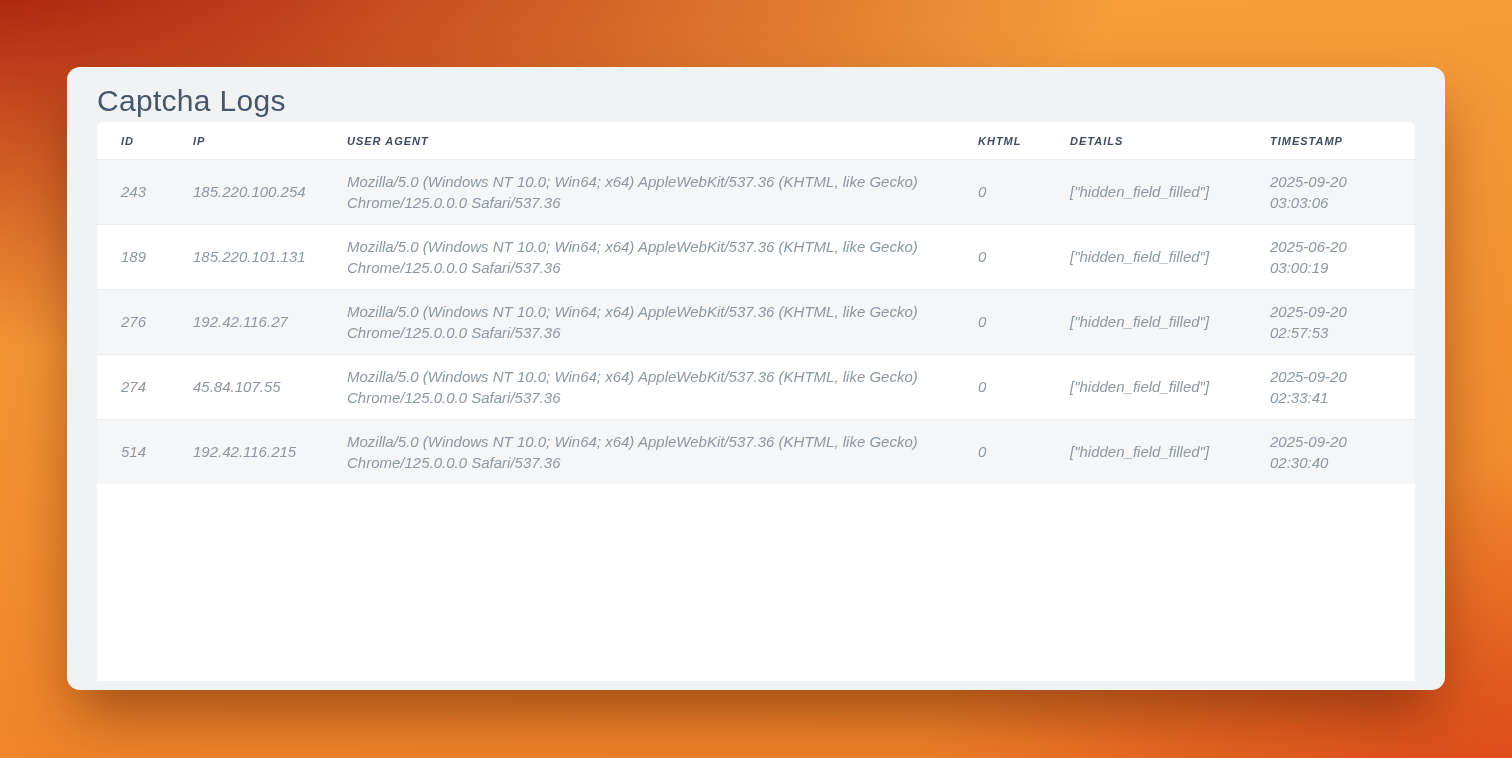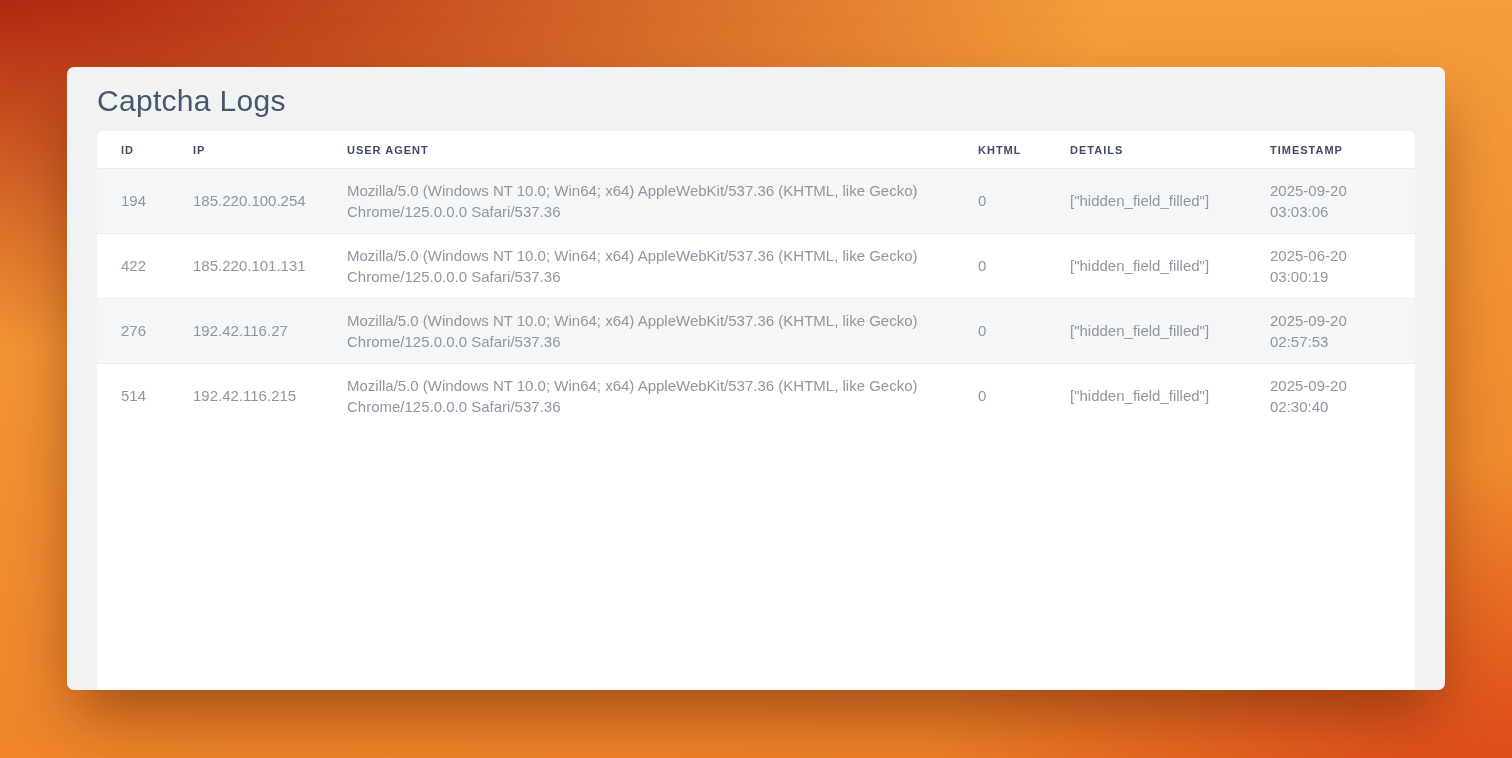--- a/index.html
+++ b/index.html
@@ -19,39 +19,39 @@
       linear-gradient(175deg, var(--bg-top-right, #f6a23e) 0%, var(--bg-bottom-left, #ef8027) 100%);
   }
 
   .card {
     position: absolute;
     left: 67px;
     top: 67px;
     width: 1378px;
     height: 623px;
     background: var(--card-bg, #f1f2f4);
-    border-radius: 7px;
+    border-radius: 13px;
     box-shadow: 0 30px 60px -8px rgba(75, 18, 0, 0.50);
     padding: 13px 30px 0;
   }
 
   .title {
     font-size: 30px;
     font-weight: 500;
     color: var(--title-text, #46566b);
     letter-spacing: 0.3px;
     line-height: 42px;
   }
 
   .table-wrap {
-    margin-top: 9px;
     height: 559px;
     background: var(--table-bg, #ffffff);
     border-radius: 6px 6px 0 0;
     overflow: hidden;
+    font-style: italic;
   }
 
   table.logs {
     width: 100%;
     border-collapse: separate;
     border-spacing: 0;
     table-layout: fixed;
   }
 
   table.logs th {
@@ -103,47 +103,55 @@
           <th>ID</th>
           <th>IP</th>
           <th>USER AGENT</th>
           <th>KHTML</th>
           <th>DETAILS</th>
           <th>TIMESTAMP</th>
         </tr>
       </thead>
       <tbody id="table-body">
   <tr>
-    <td class="c-id">194</td>
+    <td class="c-id">243</td>
     <td class="c-ip">185.220.100.254</td>
     <td class="c-ua">Mozilla/5.0 (Windows NT 10.0; Win64; x64) AppleWebKit/537.36 (KHTML, like Gecko) Chrome/125.0.0.0 Safari/537.36</td>
     <td class="c-score">0</td>
     <td class="c-details">["hidden_field_filled"]</td>
     <td class="c-ts">2025-09-20 03:03:06</td>
   </tr>
 
   <tr>
-    <td class="c-id">422</td>
+    <td class="c-id">189</td>
     <td class="c-ip">185.220.101.131</td>
     <td class="c-ua">Mozilla/5.0 (Windows NT 10.0; Win64; x64) AppleWebKit/537.36 (KHTML, like Gecko) Chrome/125.0.0.0 Safari/537.36</td>
     <td class="c-score">0</td>
     <td class="c-details">["hidden_field_filled"]</td>
     <td class="c-ts">2025-06-20 03:00:19</td>
   </tr>
 
   <tr>
     <td class="c-id">276</td>
     <td class="c-ip">192.42.116.27</td>
     <td class="c-ua">Mozilla/5.0 (Windows NT 10.0; Win64; x64) AppleWebKit/537.36 (KHTML, like Gecko) Chrome/125.0.0.0 Safari/537.36</td>
     <td class="c-score">0</td>
     <td class="c-details">["hidden_field_filled"]</td>
     <td class="c-ts">2025-09-20 02:57:53</td>
   </tr>
 
 
+  <tr>
+    <td class="c-id">274</td>
+    <td class="c-ip">45.84.107.55</td>
+    <td class="c-ua">Mozilla/5.0 (Windows NT 10.0; Win64; x64) AppleWebKit/537.36 (KHTML, like Gecko) Chrome/125.0.0.0 Safari/537.36</td>
+    <td class="c-score">0</td>
+    <td class="c-details">["hidden_field_filled"]</td>
+    <td class="c-ts">2025-09-20 02:33:41</td>
+  </tr>
 
   <tr>
     <td class="c-id">514</td>
     <td class="c-ip">192.42.116.215</td>
     <td class="c-ua">Mozilla/5.0 (Windows NT 10.0; Win64; x64) AppleWebKit/537.36 (KHTML, like Gecko) Chrome/125.0.0.0 Safari/537.36</td>
     <td class="c-score">0</td>
     <td class="c-details">["hidden_field_filled"]</td>
     <td class="c-ts">2025-09-20 02:30:40</td>
   </tr>
 

